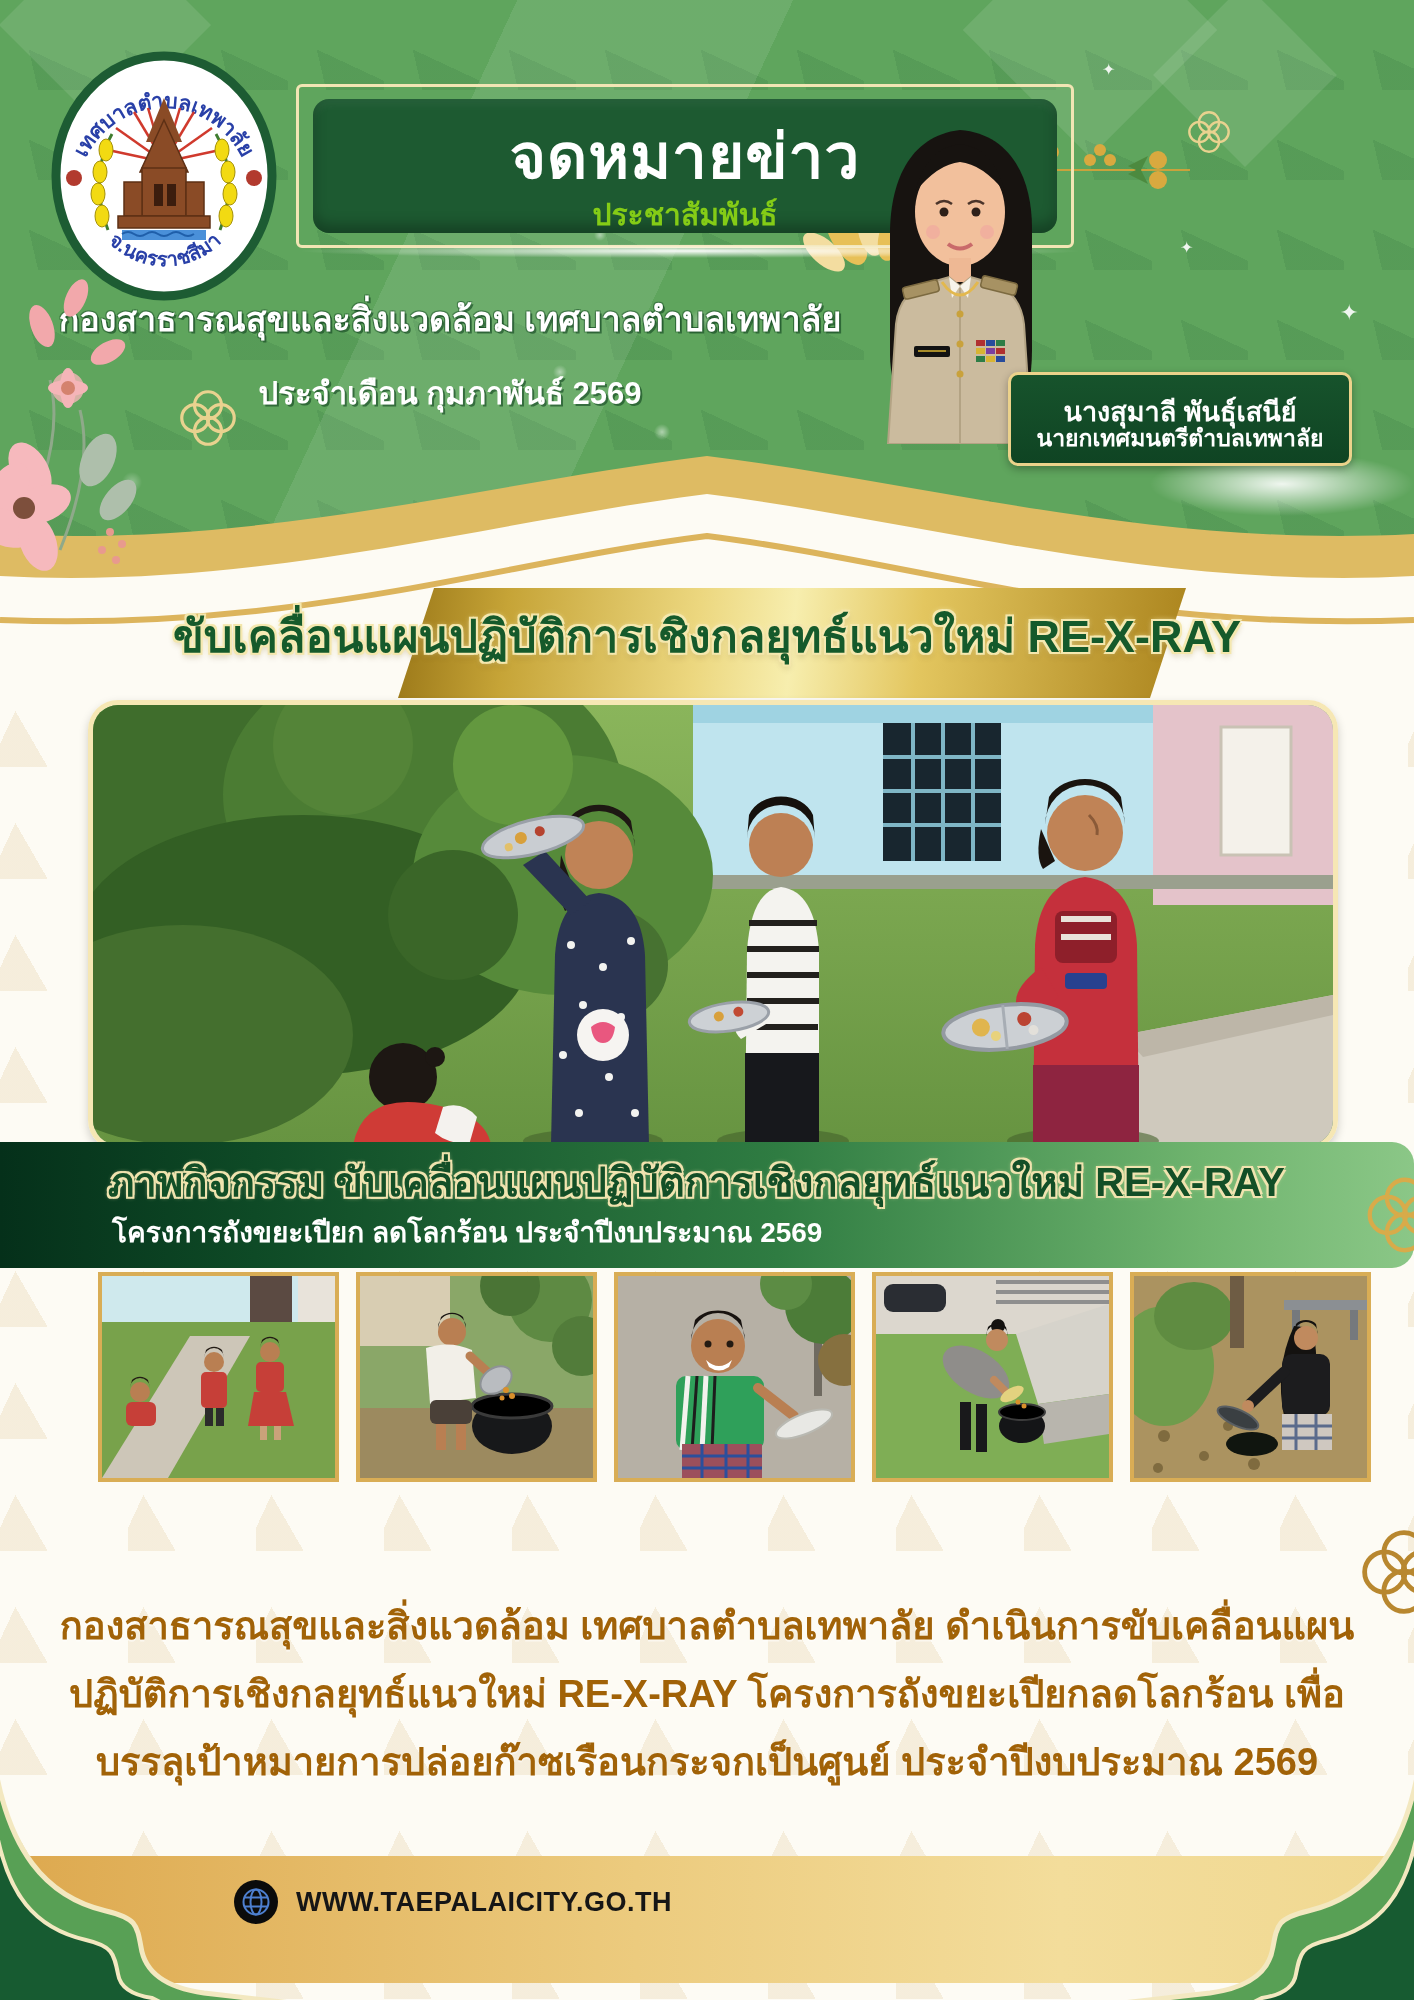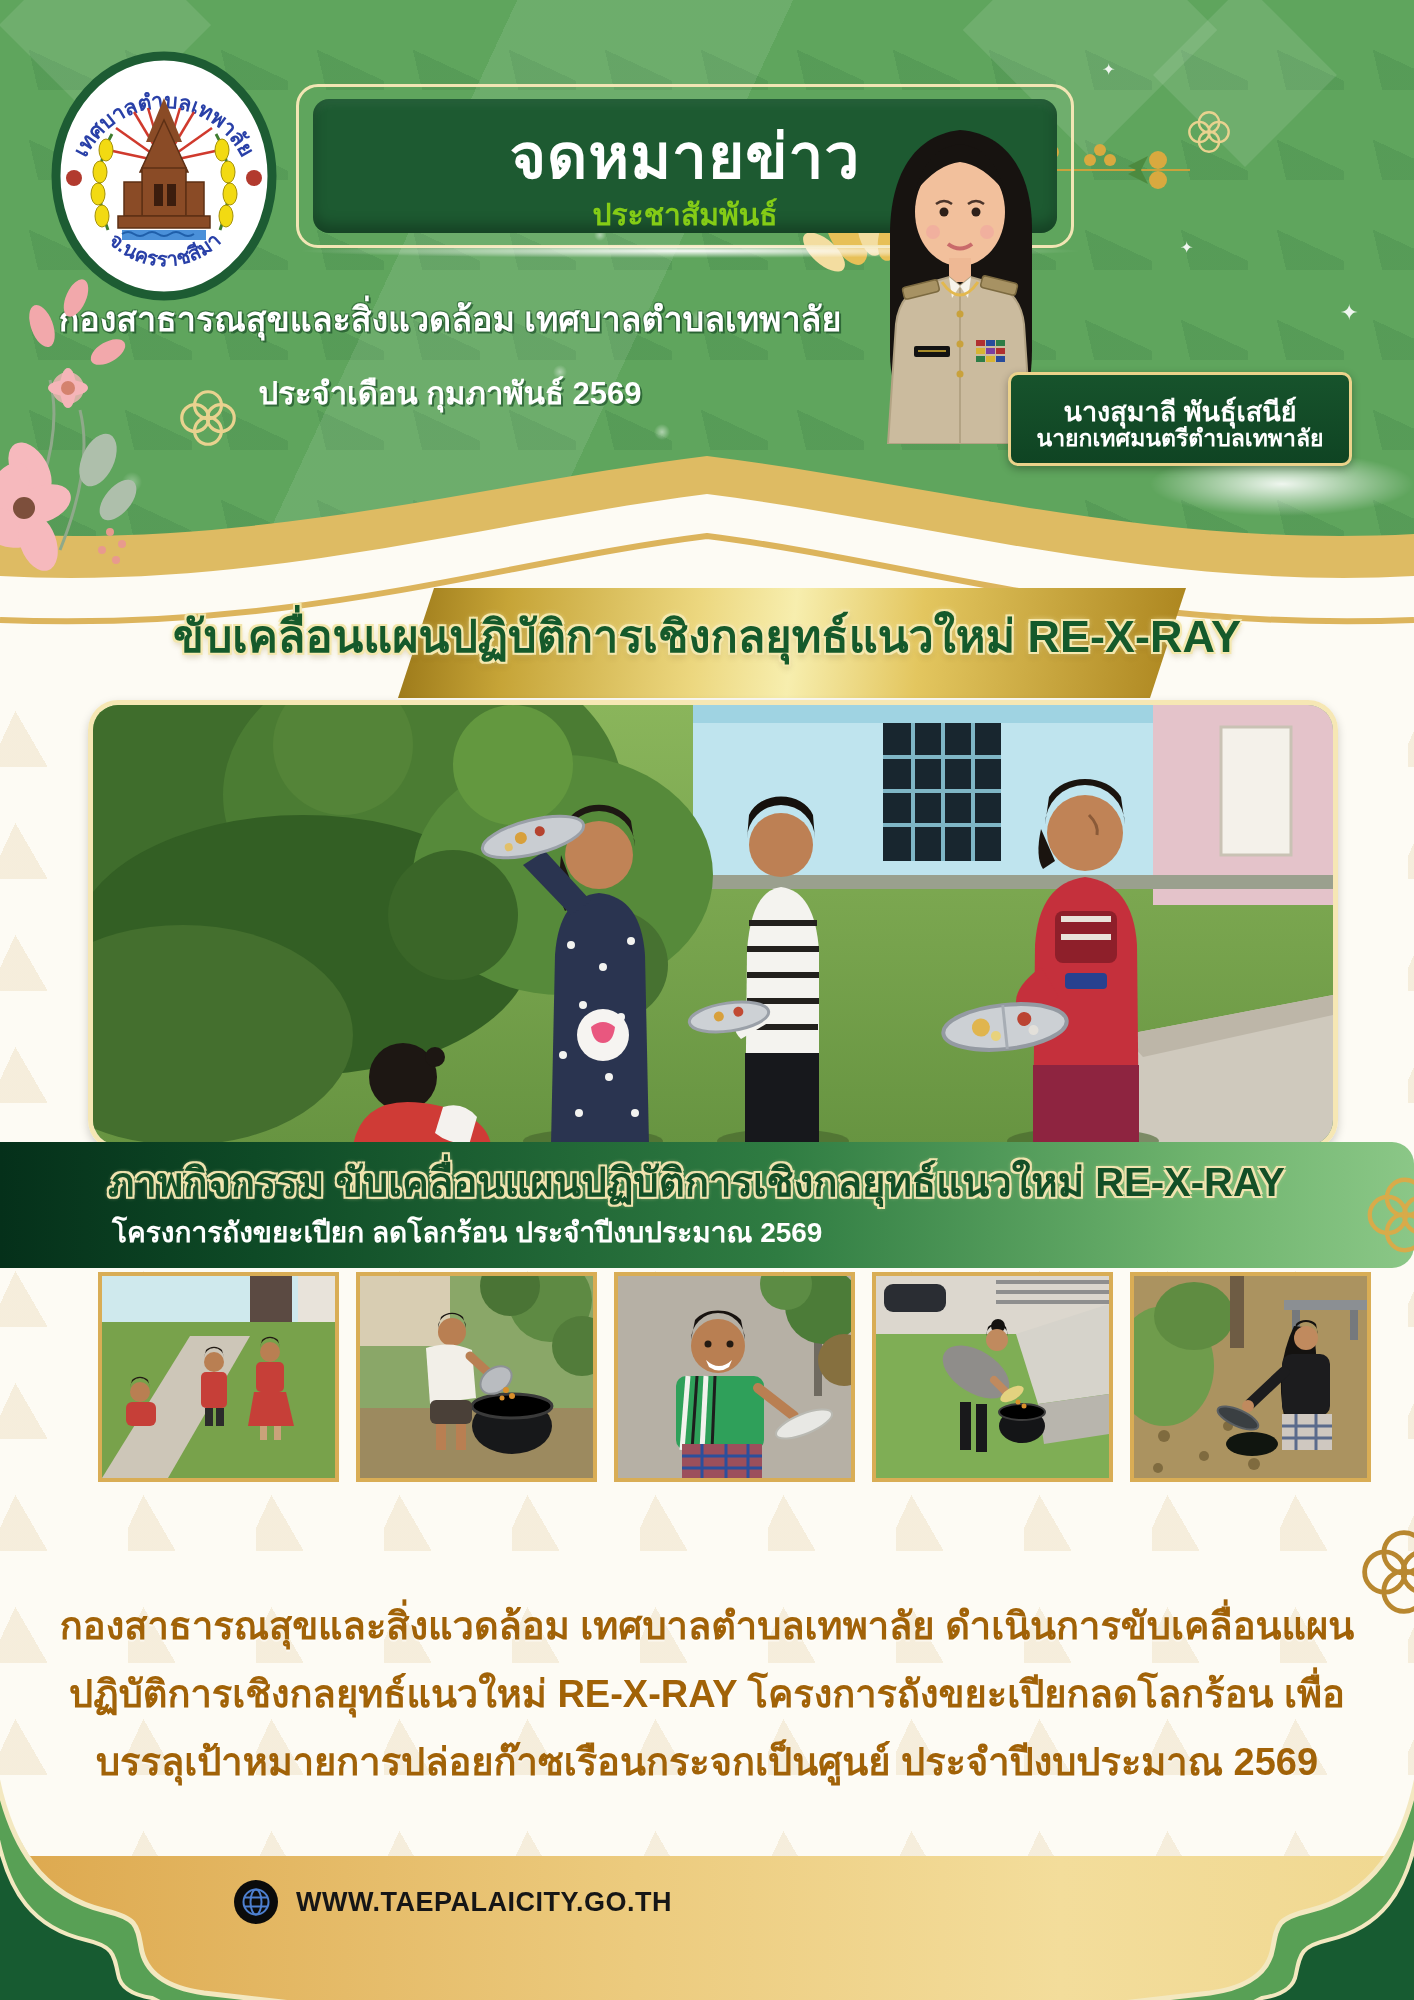--- a/index.html
+++ b/index.html
@@ -24,21 +24,21 @@
 
   
   .content{left:0;top:655px;width:1414px;height:1345px;background-color:#fdfbf4;
     background-image:conic-gradient(from 150deg at 12% 50%, rgba(222,199,150,.26) 0 55deg, transparent 55deg);
     background-size:128px 112px;}
 
   .arch{left:0;top:430px;z-index:3;}
 
   
   .banner-frame{left:296px;top:84px;width:772px;height:158px;z-index:2;
-    border:3px solid #f2e5b4;border-radius:22px;}
+    border:3px solid #f2e5b4;border-radius:6px;}
   .banner-inner{position:absolute;left:14px;top:12px;right:14px;bottom:12px;background:#1d5a31;
     border-radius:16px;box-shadow:inset 0 -8px 14px rgba(0,0,0,.28), inset 0 6px 10px rgba(255,255,255,.05);}
   .banner-title{position:absolute;left:0;right:0;top:8px;text-align:center;color:#ffffff;
     font-size:62px;font-weight:800;letter-spacing:1px;}
   .banner-sub{position:absolute;left:0;right:0;top:92px;text-align:center;color:#84cc16;
     font-size:30px;font-weight:700;}
   .streak{left:300px;top:244px;width:780px;height:14px;z-index:2;
     background:radial-gradient(closest-side, rgba(255,255,255,.95), rgba(255,255,255,0));}
   .flare{left:1150px;top:452px;width:264px;height:64px;z-index:4;
     background:radial-gradient(closest-side, rgba(255,255,255,.9), rgba(255,255,255,0));}
@@ -75,21 +75,21 @@
     background:linear-gradient(90deg,#05301a,#0e4a26 18%,#2f7c42 55%,#6fb46e 85%,#8bc787);}
   .cap1{position:absolute;left:108px;top:8px;font-size:40px;font-weight:800;color:#134f27;
     text-shadow:0 0 5px #f3e7b5,2px 2px 0 #efe2ad,-2px -2px 0 #efe2ad,2px -2px 0 #efe2ad,-2px 2px 0 #efe2ad;}
   .cap2{position:absolute;left:112px;top:68px;font-size:28px;font-weight:700;color:#ffffff;}
 
   
   .body-block{left:57px;top:1592px;width:1300px;z-index:4;text-align:center;color:#a16207;
     font-size:38px;font-weight:800;line-height:68px;text-shadow:0 2px 0 rgba(255,255,255,.55);}
 
   
-  .footer-band{left:0;top:1856px;width:1414px;height:144px;z-index:5;
+  .footer-band{left:0;top:1856px;width:1414px;height:127px;z-index:5;
     background:linear-gradient(90deg,#dda84e,#eccb7e 45%,#f3dd9b 75%,#f0d891);}
   .f-row{position:absolute;left:234px;display:flex;align-items:center;gap:18px;}
   .f-text{font-size:27px;font-weight:700;color:#161616;letter-spacing:.5px;}
   .corner{z-index:6;}
   .qf{z-index:5;}
 </style>
 </head>
 <body>
 
 <div class="poster">

